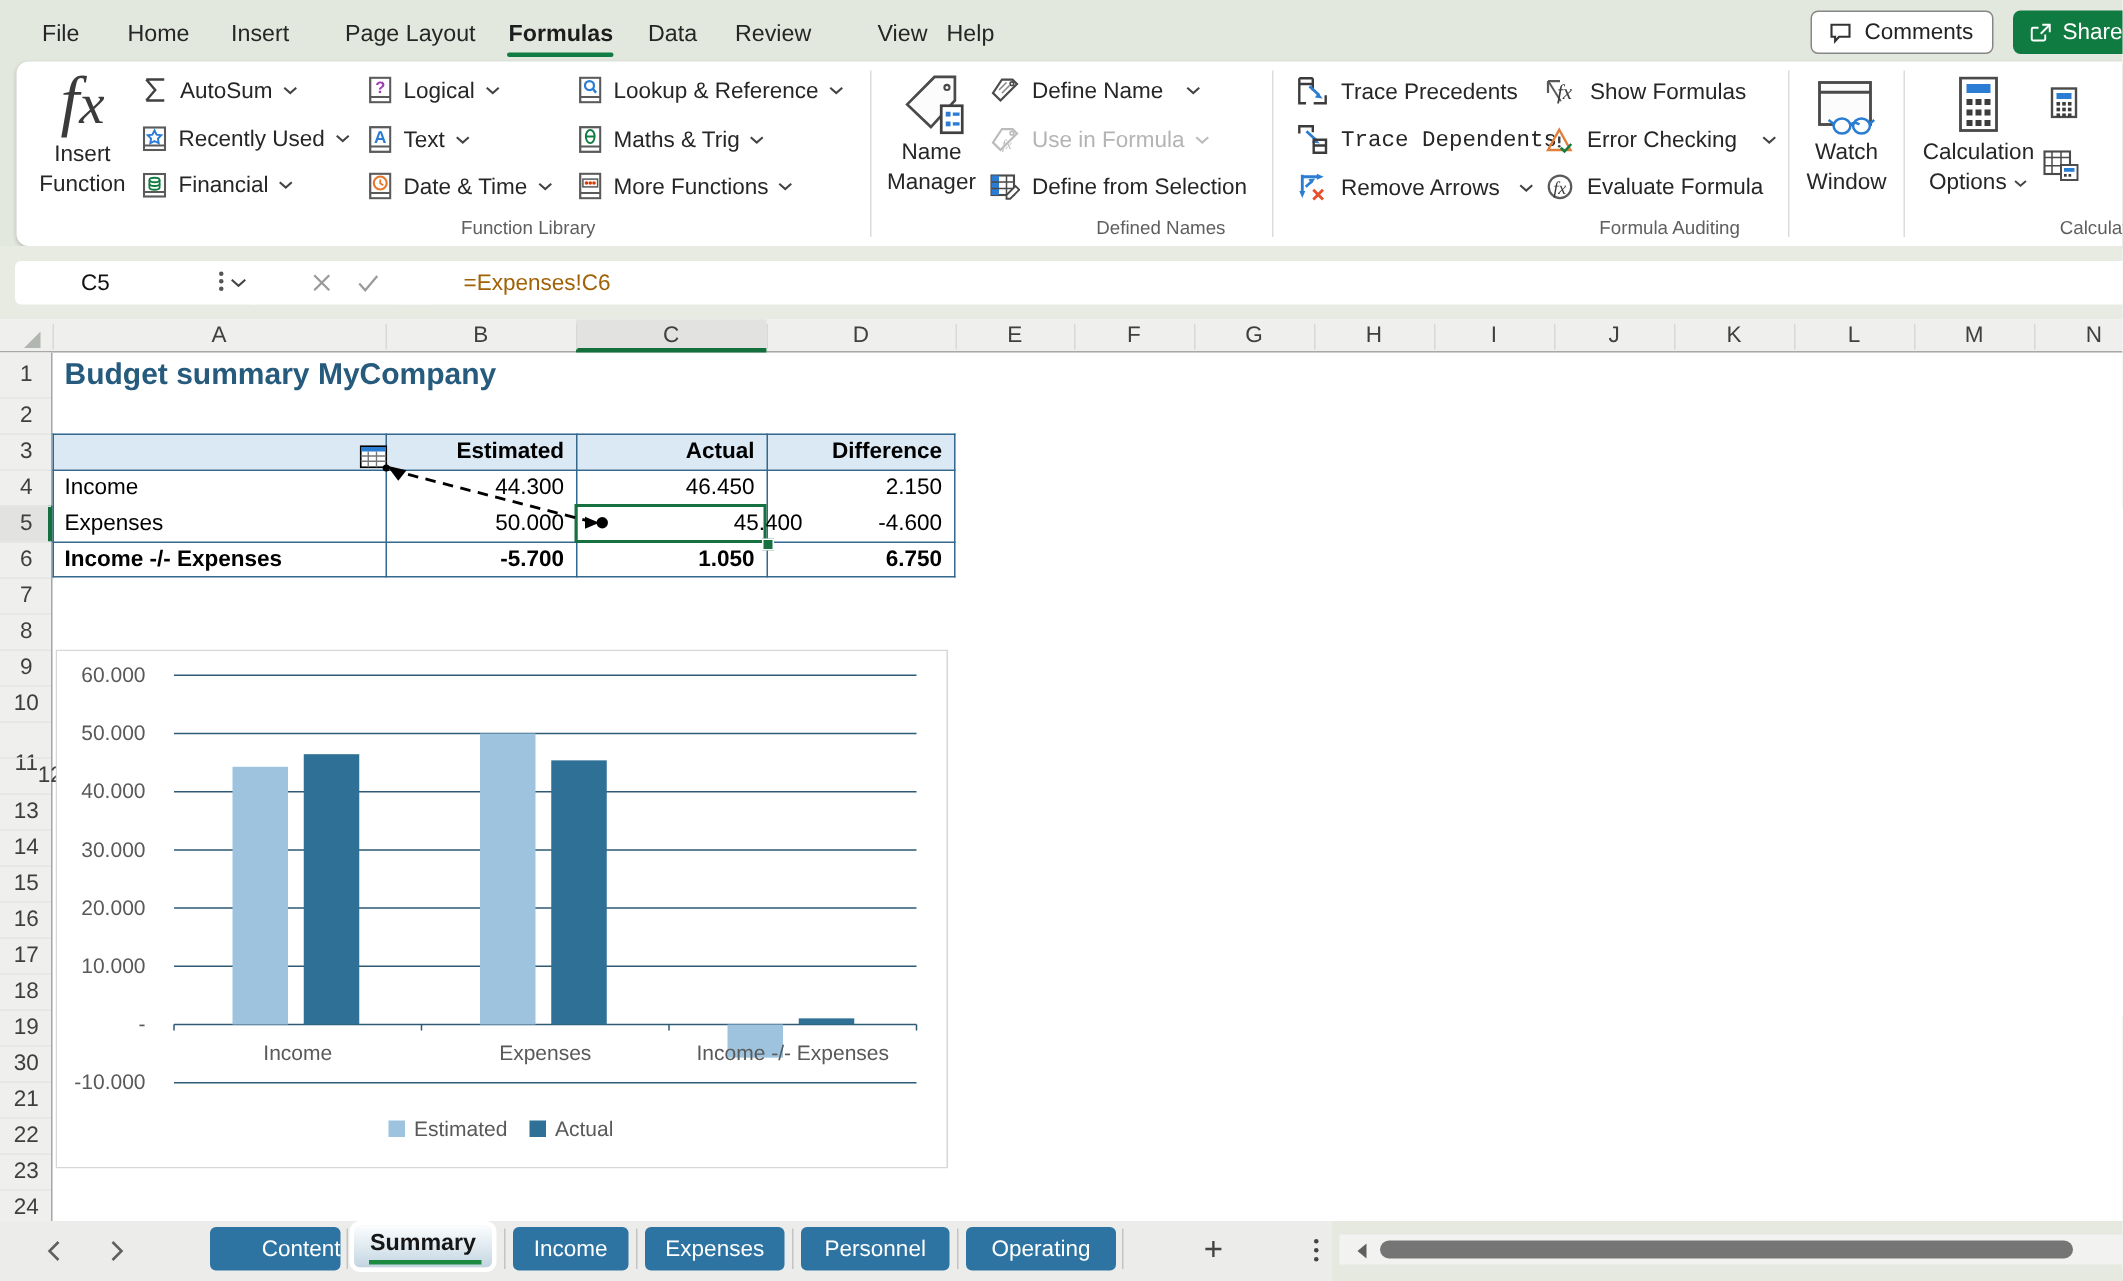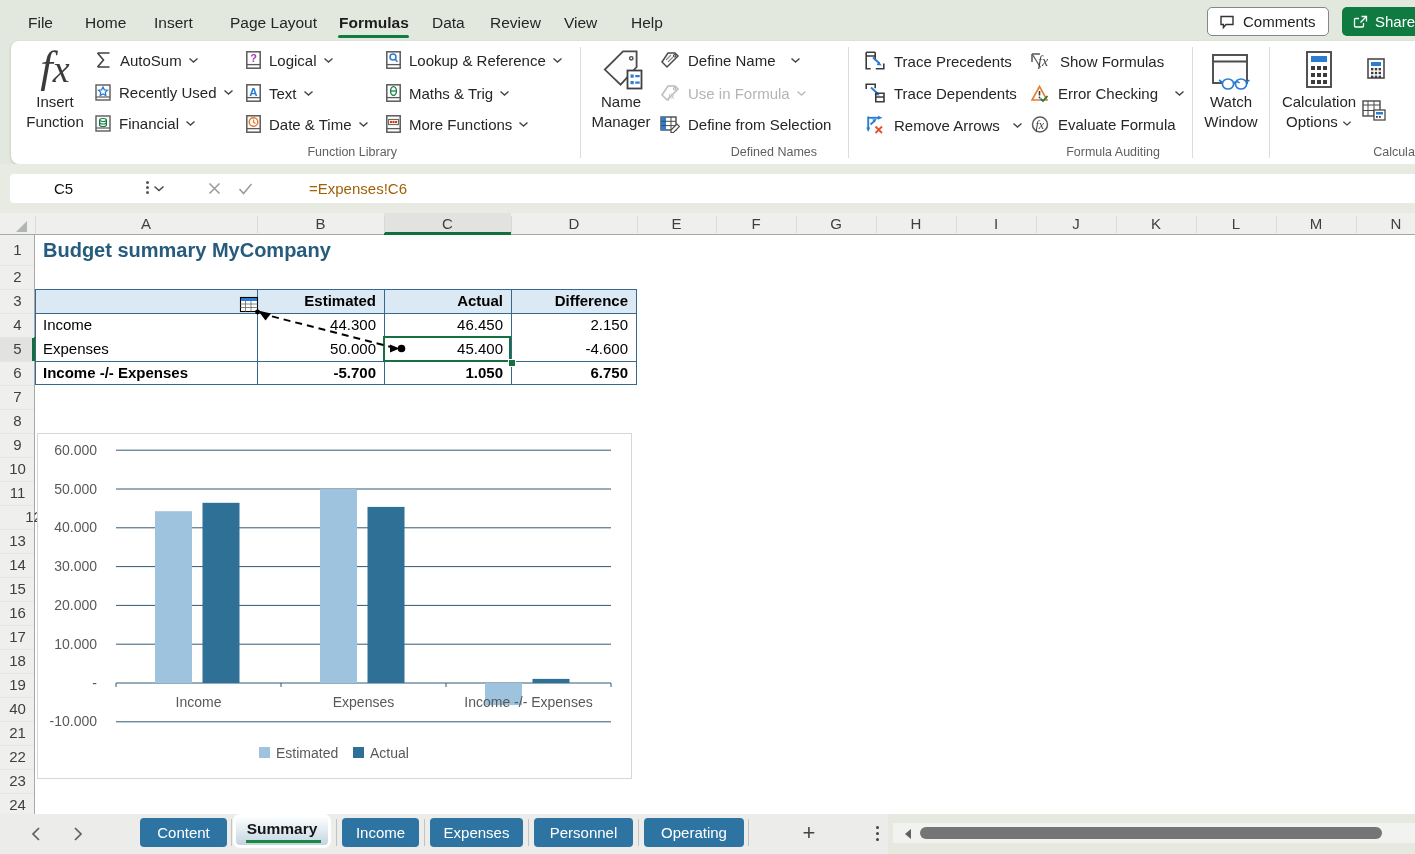--- a/index.html
+++ b/index.html
@@ -36,21 +36,21 @@
 <body>
 <div id="app">
 
   <div class="menutab" style="left:28px;">File</div>
   <div class="menutab" style="left:85px;">Home</div>
   <div class="menutab" style="left:154px;">Insert</div>
   <div class="menutab" style="left:230px;">Page Layout</div>
   <div class="menutab sel" style="left:339px;">Formulas</div>
   <div class="menutab" style="left:432px;">Data</div>
   <div class="menutab" style="left:490px;">Review</div>
-  <div class="menutab" style="left:564px;">View</div>
+  <div class="menutab" style="left:585px;">View</div>
   <div class="menutab" style="left:631px;">Help</div>
   <div class="greenline" style="left:338px;width:71px;"></div>
 
   <div class="abs" style="left:1207px;top:7px;width:122px;height:29px;background:#fff;border:1px solid #868686;border-radius:5px;box-sizing:border-box;display:flex;align-items:center;">
     <svg style="margin-left:11px;" width="17" height="16" viewBox="0 0 17 16">
         <path d="M2 2.5 h12 v8 h-7 l-2.6 3 v-3 h-2.4 z" fill="none" stroke="#333" stroke-width="1.4"></path>
       </svg>
     <span style="margin-left:7px;font-size:15px;color:#222;">Comments</span>
   </div>
 
@@ -230,21 +230,21 @@
   <div class="ritem" style="left:865px;top:51px;">
     <svg width="21" height="20" viewBox="0 0 21 20">
         <path d="M10.2 1.2 v8 M1.2 5 h9" stroke="#3b3b3b" stroke-width="1.6" fill="none"></path>
         <path d="M1.2 1.2 h9 M1.2 1.2 v16.6 h4.5" stroke="#3b3b3b" stroke-width="1.6" fill="none"></path>
         <path d="M8 6.5 l6.5 6" stroke="#2b7cd3" stroke-width="1.9"></path>
         <path d="M16.8 14.6 l-5.2 -.6 2.2 -3.2 z" fill="#2b7cd3"></path>
         <path d="M18.8 12.5 v5.3 h-8" stroke="#3b3b3b" stroke-width="1.6" fill="none"></path>
       </svg>
     <span class="lbl">Trace Precedents</span>
   </div>
-  <div class="ritem" style="left:865px;top:83px;">
+  <div class="ritem" style="left:865px;top:83px;font-family:Liberation Mono, monospace;">
     <svg width="21" height="20" viewBox="0 0 21 20">
         <path d="M1.2 6 v-4.8 h9 v4" stroke="#3b3b3b" stroke-width="1.6" fill="none"></path>
         <path d="M6 4.5 l6.5 6" stroke="#2b7cd3" stroke-width="1.9"></path>
         <path d="M14.8 12.6 l-5.2 -.6 2.2 -3.2 z" fill="#2b7cd3"></path>
         <path d="M10.8 14 h8.2 M10.8 10.2 v8.6 h8.2 v-8.6 z" stroke="#3b3b3b" stroke-width="1.6" fill="none"></path>
       </svg>
     <span class="lbl">Trace Dependents</span>
   </div>
   <div class="ritem" style="left:865px;top:115px;">
     <svg width="21" height="20" viewBox="0 0 21 20">
@@ -427,30 +427,30 @@
     <div class="rowhead" style="top:22px;height:30px;line-height:30px;">1</div>
     <div class="rowhead" style="top:52px;height:24px;line-height:24px;">2</div>
     <div class="rowhead" style="top:76px;height:24px;line-height:24px;">3</div>
     <div class="rowhead" style="top:100px;height:24px;line-height:24px;">4</div>
     <div class="rowhead" style="top:124px;height:24px;line-height:24px;">5</div>
     <div class="rowhead" style="top:148px;height:24px;line-height:24px;">6</div>
     <div class="rowhead" style="top:172px;height:24px;line-height:24px;">7</div>
     <div class="rowhead" style="top:196px;height:24px;line-height:24px;">8</div>
     <div class="rowhead" style="top:220px;height:24px;line-height:24px;">9</div>
     <div class="rowhead" style="top:244px;height:24px;line-height:24px;">10</div>
-    <div class="rowhead" style="top:268px;height:24px;line-height:24px;">11</div>
+    <div class="rowhead" style="top:284px;height:24px;line-height:24px;">11</div>
     <div class="rowhead" style="top:292px;height:24px;line-height:24px;padding-left:16px;">12</div>
     <div class="rowhead" style="top:316px;height:24px;line-height:24px;">13</div>
     <div class="rowhead" style="top:340px;height:24px;line-height:24px;">14</div>
     <div class="rowhead" style="top:364px;height:24px;line-height:24px;">15</div>
     <div class="rowhead" style="top:388px;height:24px;line-height:24px;">16</div>
     <div class="rowhead" style="top:412px;height:24px;line-height:24px;">17</div>
     <div class="rowhead" style="top:436px;height:24px;line-height:24px;">18</div>
     <div class="rowhead" style="top:460px;height:24px;line-height:24px;">19</div>
-    <div class="rowhead" style="top:484px;height:24px;line-height:24px;">40</div>
+    <div class="rowhead" style="top:484px;height:24px;line-height:24px;">30</div>
     <div class="rowhead" style="top:508px;height:24px;line-height:24px;text-align:center;">21</div>
     <div class="rowhead" style="top:532px;height:24px;line-height:24px;">22</div>
     <div class="rowhead" style="top:556px;height:24px;line-height:24px;">23</div>
     <div class="rowhead" style="top:580px;height:24px;line-height:24px;">24</div>
 
     <div class="abs" style="left:0;top:52px;width:34px;height:1px;background:#e4e6e2;"></div>
     <div class="abs" style="left:0;top:76px;width:34px;height:1px;background:#e4e6e2;"></div>
     <div class="abs" style="left:0;top:100px;width:34px;height:1px;background:#e4e6e2;"></div>
     <div class="abs" style="left:0;top:124px;width:34px;height:1px;background:#e4e6e2;"></div>
     <div class="abs" style="left:0;top:148px;width:34px;height:1px;background:#e4e6e2;"></div>
@@ -489,21 +489,21 @@
 
     <div class="cell num" style="left:257px;top:76px;width:119px;height:24px;line-height:24px;font-weight:bold;">Estimated</div>
     <div class="cell num" style="left:384px;top:76px;width:119px;height:24px;line-height:24px;font-weight:bold;">Actual</div>
     <div class="cell num" style="left:511px;top:76px;width:117px;height:24px;line-height:24px;font-weight:bold;">Difference</div>
     <div class="cell" style="left:43px;top:100px;height:24px;line-height:24px;">Income</div>
     <div class="cell num" style="left:257px;top:100px;width:119px;height:24px;line-height:24px;">44.300</div>
     <div class="cell num" style="left:384px;top:100px;width:119px;height:24px;line-height:24px;">46.450</div>
     <div class="cell num" style="left:511px;top:100px;width:117px;height:24px;line-height:24px;">2.150</div>
     <div class="cell" style="left:43px;top:124px;height:24px;line-height:24px;">Expenses</div>
     <div class="cell num" style="left:257px;top:124px;width:119px;height:24px;line-height:24px;">50.000</div>
-    <div class="cell num" style="left:384px;top:124px;width:119px;height:24px;line-height:24px;">45.400</div>
+    <div class="cell num" style="left:384px;top:124px;width:119px;height:24px;line-height:24px;padding-left:32px;">45.400</div>
     <div class="cell num" style="left:511px;top:124px;width:117px;height:24px;line-height:24px;">-4.600</div>
     <div class="cell" style="left:43px;top:148px;height:24px;line-height:24px;font-weight:bold;">Income -/- Expenses</div>
     <div class="cell num" style="left:257px;top:148px;width:119px;height:24px;line-height:24px;font-weight:bold;">-5.700</div>
     <div class="cell num" style="left:384px;top:148px;width:119px;height:24px;line-height:24px;font-weight:bold;">1.050</div>
     <div class="cell num" style="left:511px;top:148px;width:117px;height:24px;line-height:24px;font-weight:bold;">6.750</div>
 
     <div class="abs" style="left:383px;top:123px;width:128px;height:26px;border:2px solid #17703f;box-sizing:border-box;"></div>
     <div class="abs" style="left:508px;top:146px;width:6px;height:6px;background:#17703f;border:1px solid #fff;"></div>
 
     <svg class="abs" style="left:235px;top:80px;" width="185" height="65">
@@ -570,21 +570,21 @@
     </svg>
   </div>
 
   <div id="tabbar">
     <svg class="abs" style="left:29px;top:12px;" width="14" height="16">
         <path d="M10 2 L4 8 L10 14" fill="none" stroke="#5f5f5f" stroke-width="1.7"></path>
       </svg>
     <svg class="abs" style="left:71px;top:12px;" width="14" height="16">
         <path d="M4 2 L10 8 L4 14" fill="none" stroke="#5f5f5f" stroke-width="1.7"></path>
       </svg>
-    <div class="sheettab" style="left:140px;width:87px;">Content</div>
+    <div class="sheettab" style="left:140px;width:87px;text-align:right;">Content</div>
 
     <div class="abs" style="left:233px;top:0;width:98px;height:34px;background:linear-gradient(#fbfdfe,#dde8ee 55%,#c2d4e1);border:3px solid #fff;border-radius:7px;box-sizing:border-box;text-align:center;">
       <div style="margin-top:3px;font-size:15.5px;font-weight:bold;color:#161616;">Summary</div>
       <div style="position:absolute;left:10px;right:7px;bottom:2px;height:3px;background:#1d8a42;"></div>
     </div>
     <div class="sheettab" style="left:342px;width:77px;">Income</div>
     <div class="sheettab" style="left:430px;width:93px;">Expenses</div>
     <div class="sheettab" style="left:534px;width:99px;">Personnel</div>
     <div class="sheettab" style="left:644px;width:100px;">Operating</div>
     <div class="tabsep" style="left:231px;"></div>

